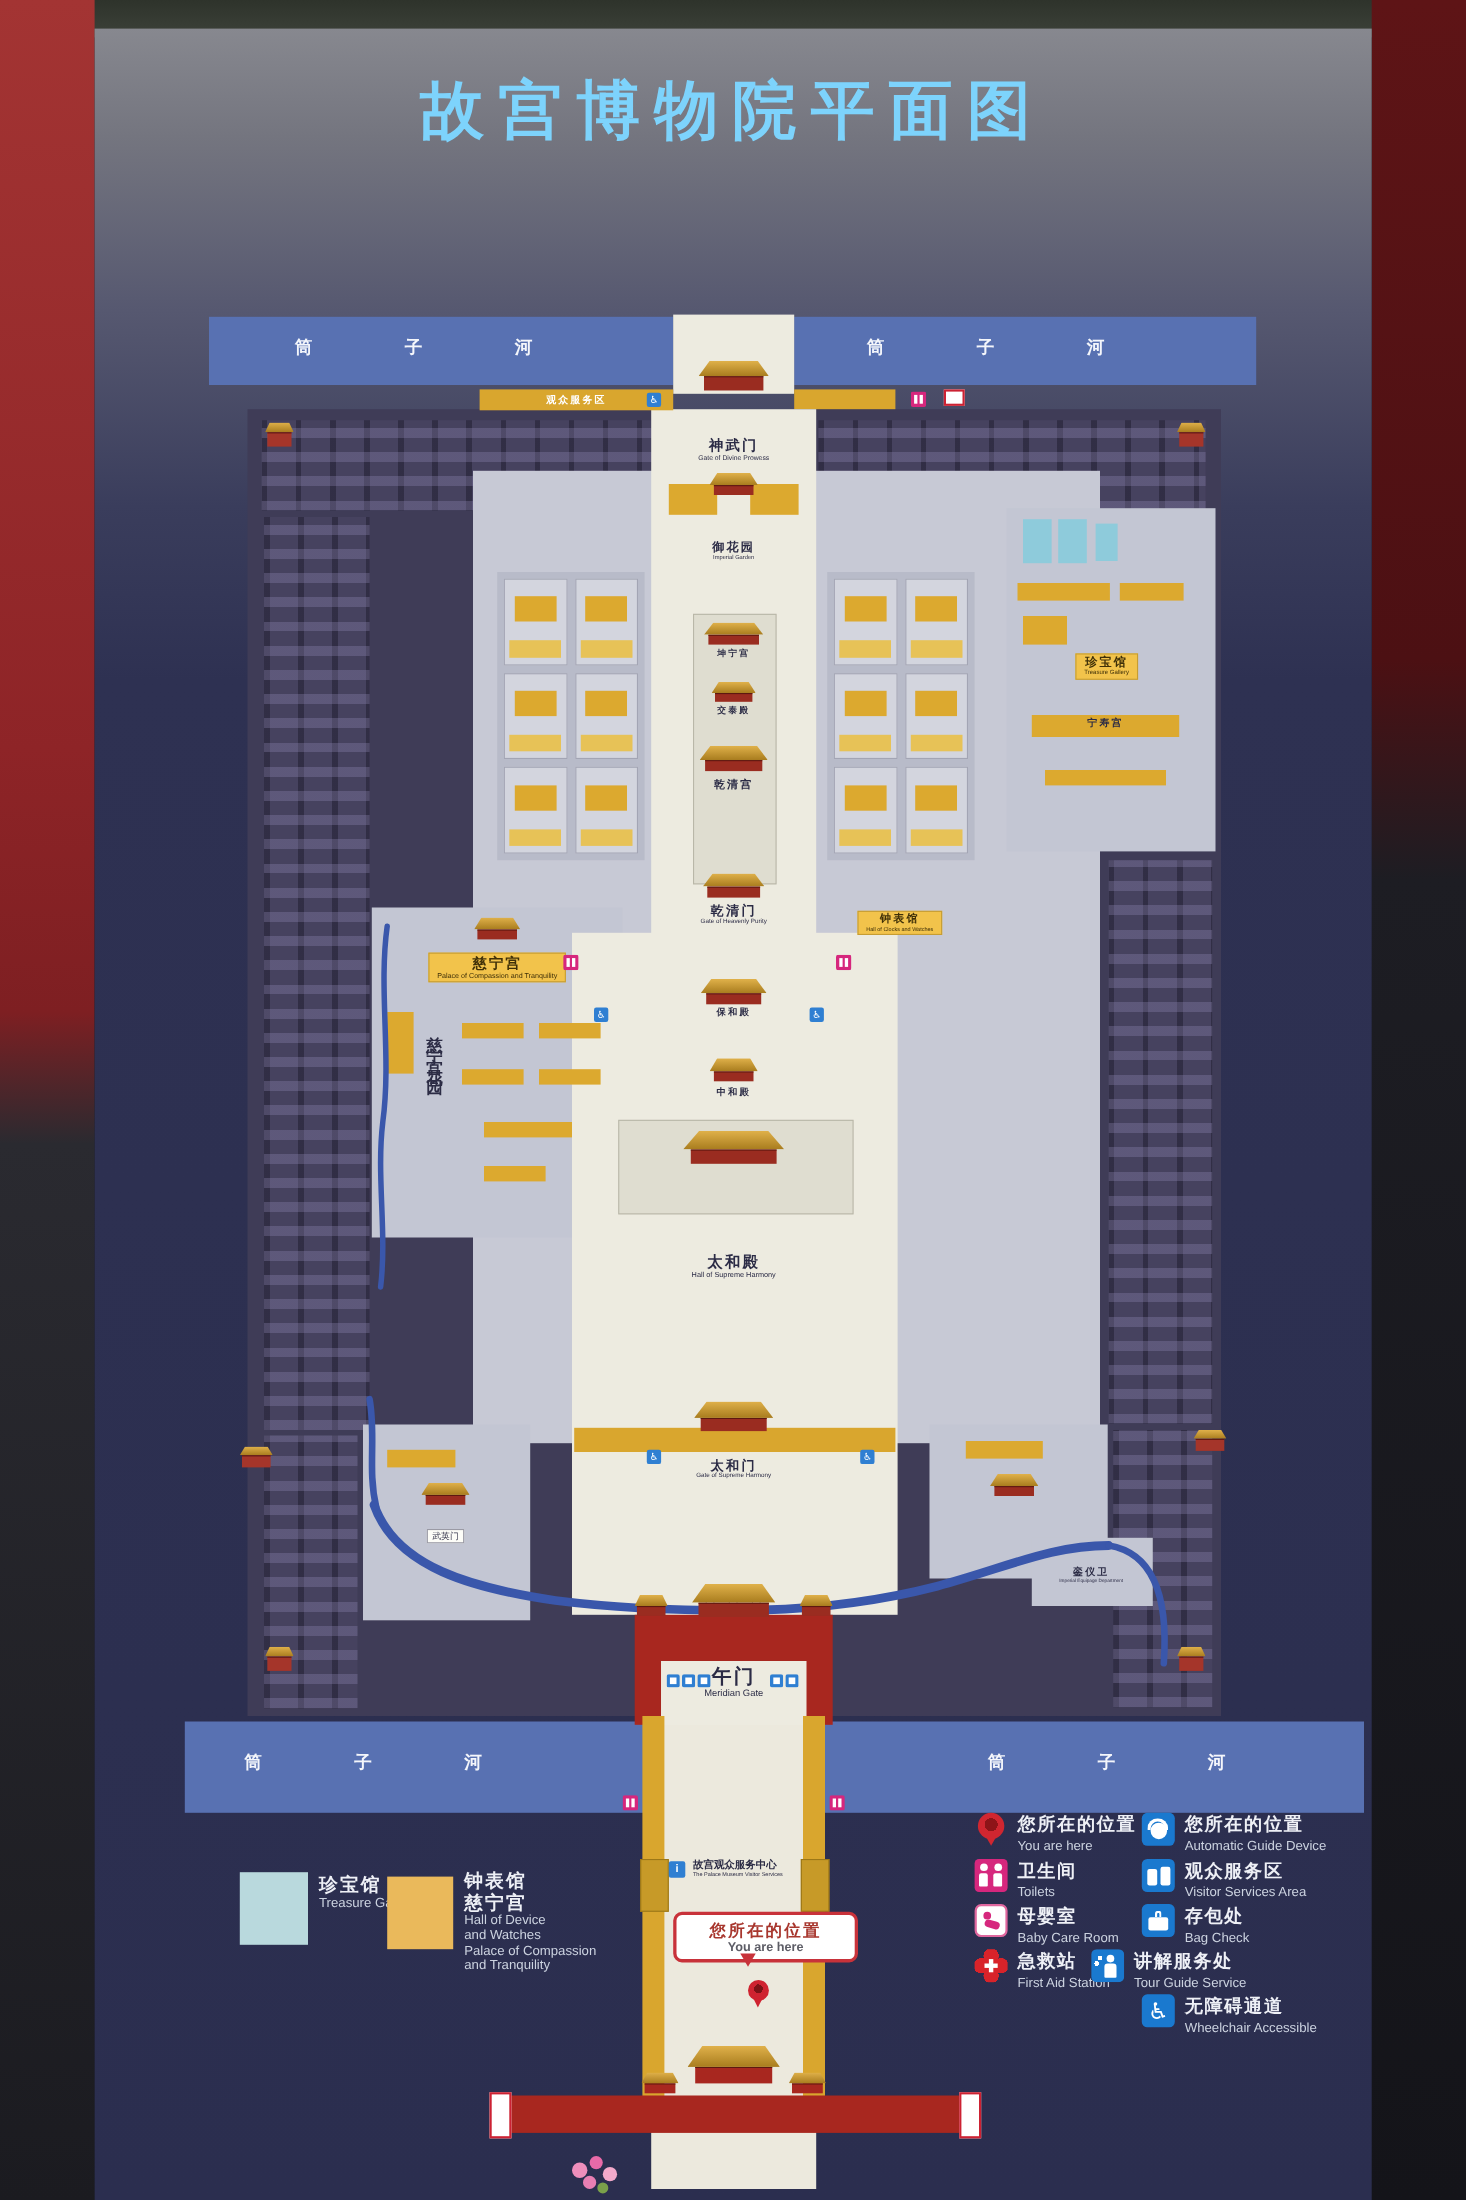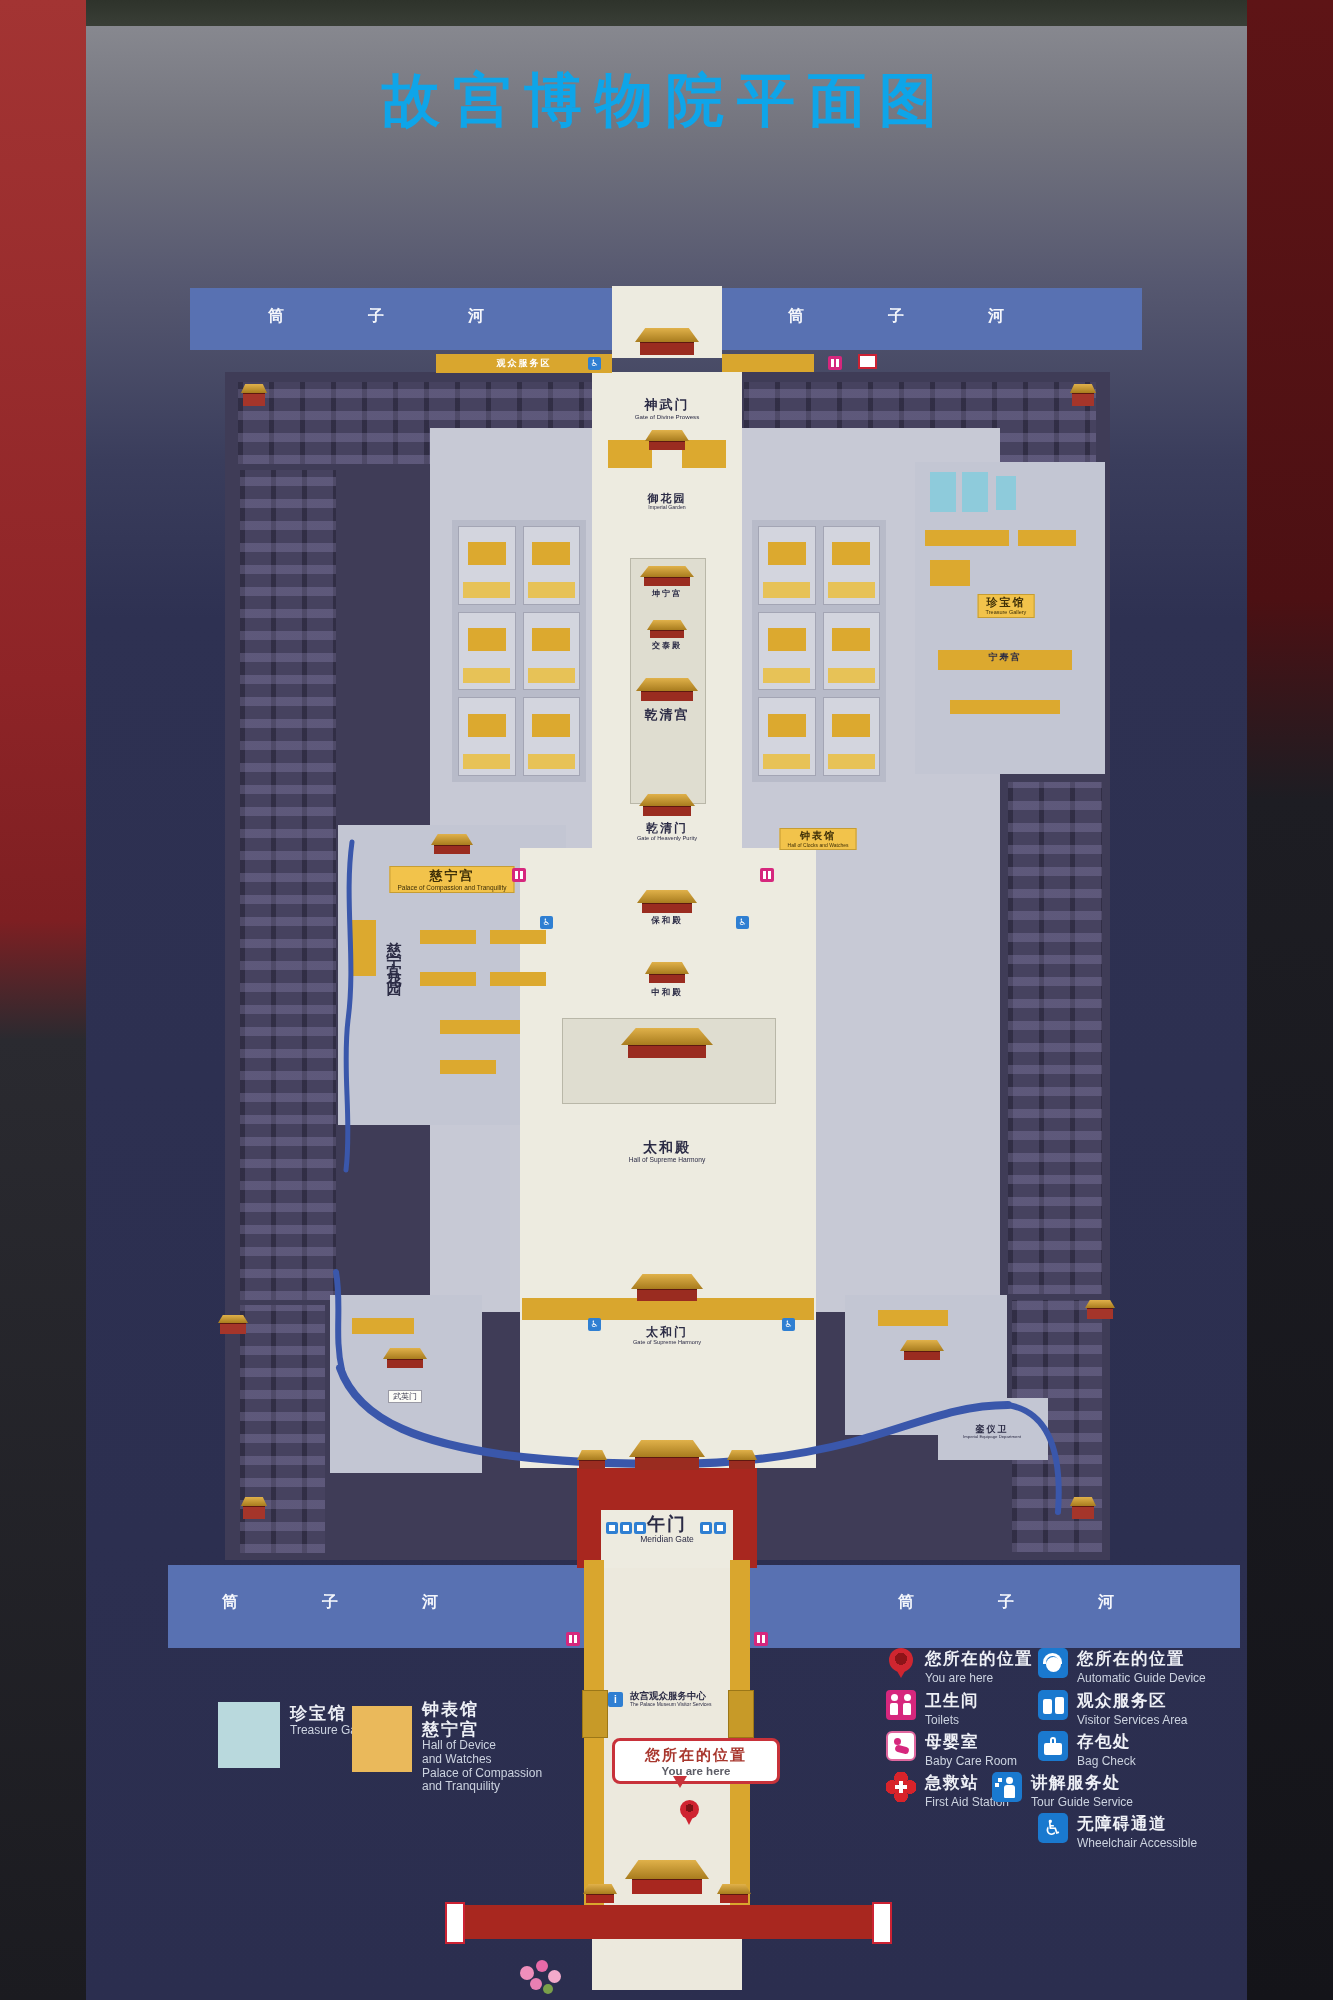--- a/index.html
+++ b/index.html
@@ -10,21 +10,21 @@
   .env{position:absolute;left:0;top:0;right:0;height:34px;background:linear-gradient(#2e332b,#3d423a)}
   .post-l{position:absolute;left:0;top:0;width:86px;height:2000px;
           background:linear-gradient(180deg,#a33433 0%,#8e2427 34%,#7e1f22 46%,#2a2a30 52%,#1b1b20 100%)}
   .post-r{position:absolute;right:0;top:0;width:86px;height:2000px;
           background:linear-gradient(180deg,#5e1416 0%,#4c1013 30%,#1d1d23 40%,#141419 100%)}
   
   .board{position:absolute;left:86px;top:26px;width:1161px;height:1974px;
          background:linear-gradient(180deg,#87888f 0%,#74757f 5%,#565870 13%,#3a3d5c 22%,#2e3152 30%,#2b2e4f 100%)}
   .title-zh{position:absolute;left:666px;top:62px;transform:translateX(-50%);
             font-family:"DejaVu Serif","Liberation Serif",serif;font-weight:bold;
-            font-size:58px;letter-spacing:13px;color:#0ea5e9;white-space:nowrap}
+            font-size:58px;letter-spacing:13px;color:#7dd3fc;white-space:nowrap}
   .title-en{position:absolute;left:666px;top:146px;transform:translateX(-50%);
             font-size:27px;font-weight:bold;letter-spacing:.5px;color:#fbfbfd;white-space:nowrap}
   
   .moat{background:#5871b2}
   .moatlab{position:absolute;color:#f4f6fb;font-size:16px;font-weight:bold;letter-spacing:84px;white-space:nowrap;z-index:4}
   .wall{background:#3f3c57}
   .deco{background-color:#46425f;
         background-image:repeating-linear-gradient(0deg,rgba(148,140,186,.30) 0 9px,transparent 9px 22px),
                          repeating-linear-gradient(90deg,rgba(24,22,38,.45) 0 5px,transparent 5px 31px)}
   .lite{background:#c7c9d5}
@@ -212,21 +212,21 @@
   <div class="abs" style="left:630px;top:558px;width:74px;height:244px;background:#dfddd0;border:1px solid #b9b7a8"></div>
   <div class="hg" style="left:667px;top:566px;--w:54px;--rh:11px;--bh:8px"></div>
   <div class="ml" style="left:667px;top:590px;font-size:8px">
       <b>坤宁宫</b>
     </div>
   <div class="hg" style="left:667px;top:620px;--w:40px;--rh:10px;--bh:7px"></div>
   <div class="ml" style="left:667px;top:642px;font-size:8px">
       <b>交泰殿</b>
     </div>
   <div class="hg" style="left:667px;top:678px;--w:62px;--rh:13px;--bh:9px"></div>
-  <div class="ml" style="left:667px;top:708px;font-size:13px">
+  <div class="ml" style="left:667px;top:708px;font-size:10px">
       <b>乾清宫</b>
     </div>
   <div class="hg" style="left:667px;top:794px;--w:56px;--rh:12px;--bh:9px"></div>
   <div class="ml" style="left:667px;top:822px;font-size:12px">
     <b>乾清门</b>
       <i>Gate of Heavenly Purity</i>
   </div>
 
   <div class="hg" style="left:667px;top:890px;--w:60px;--rh:13px;--bh:9px"></div>
   <div class="ml" style="left:667px;top:916px;font-size:8.5px">

